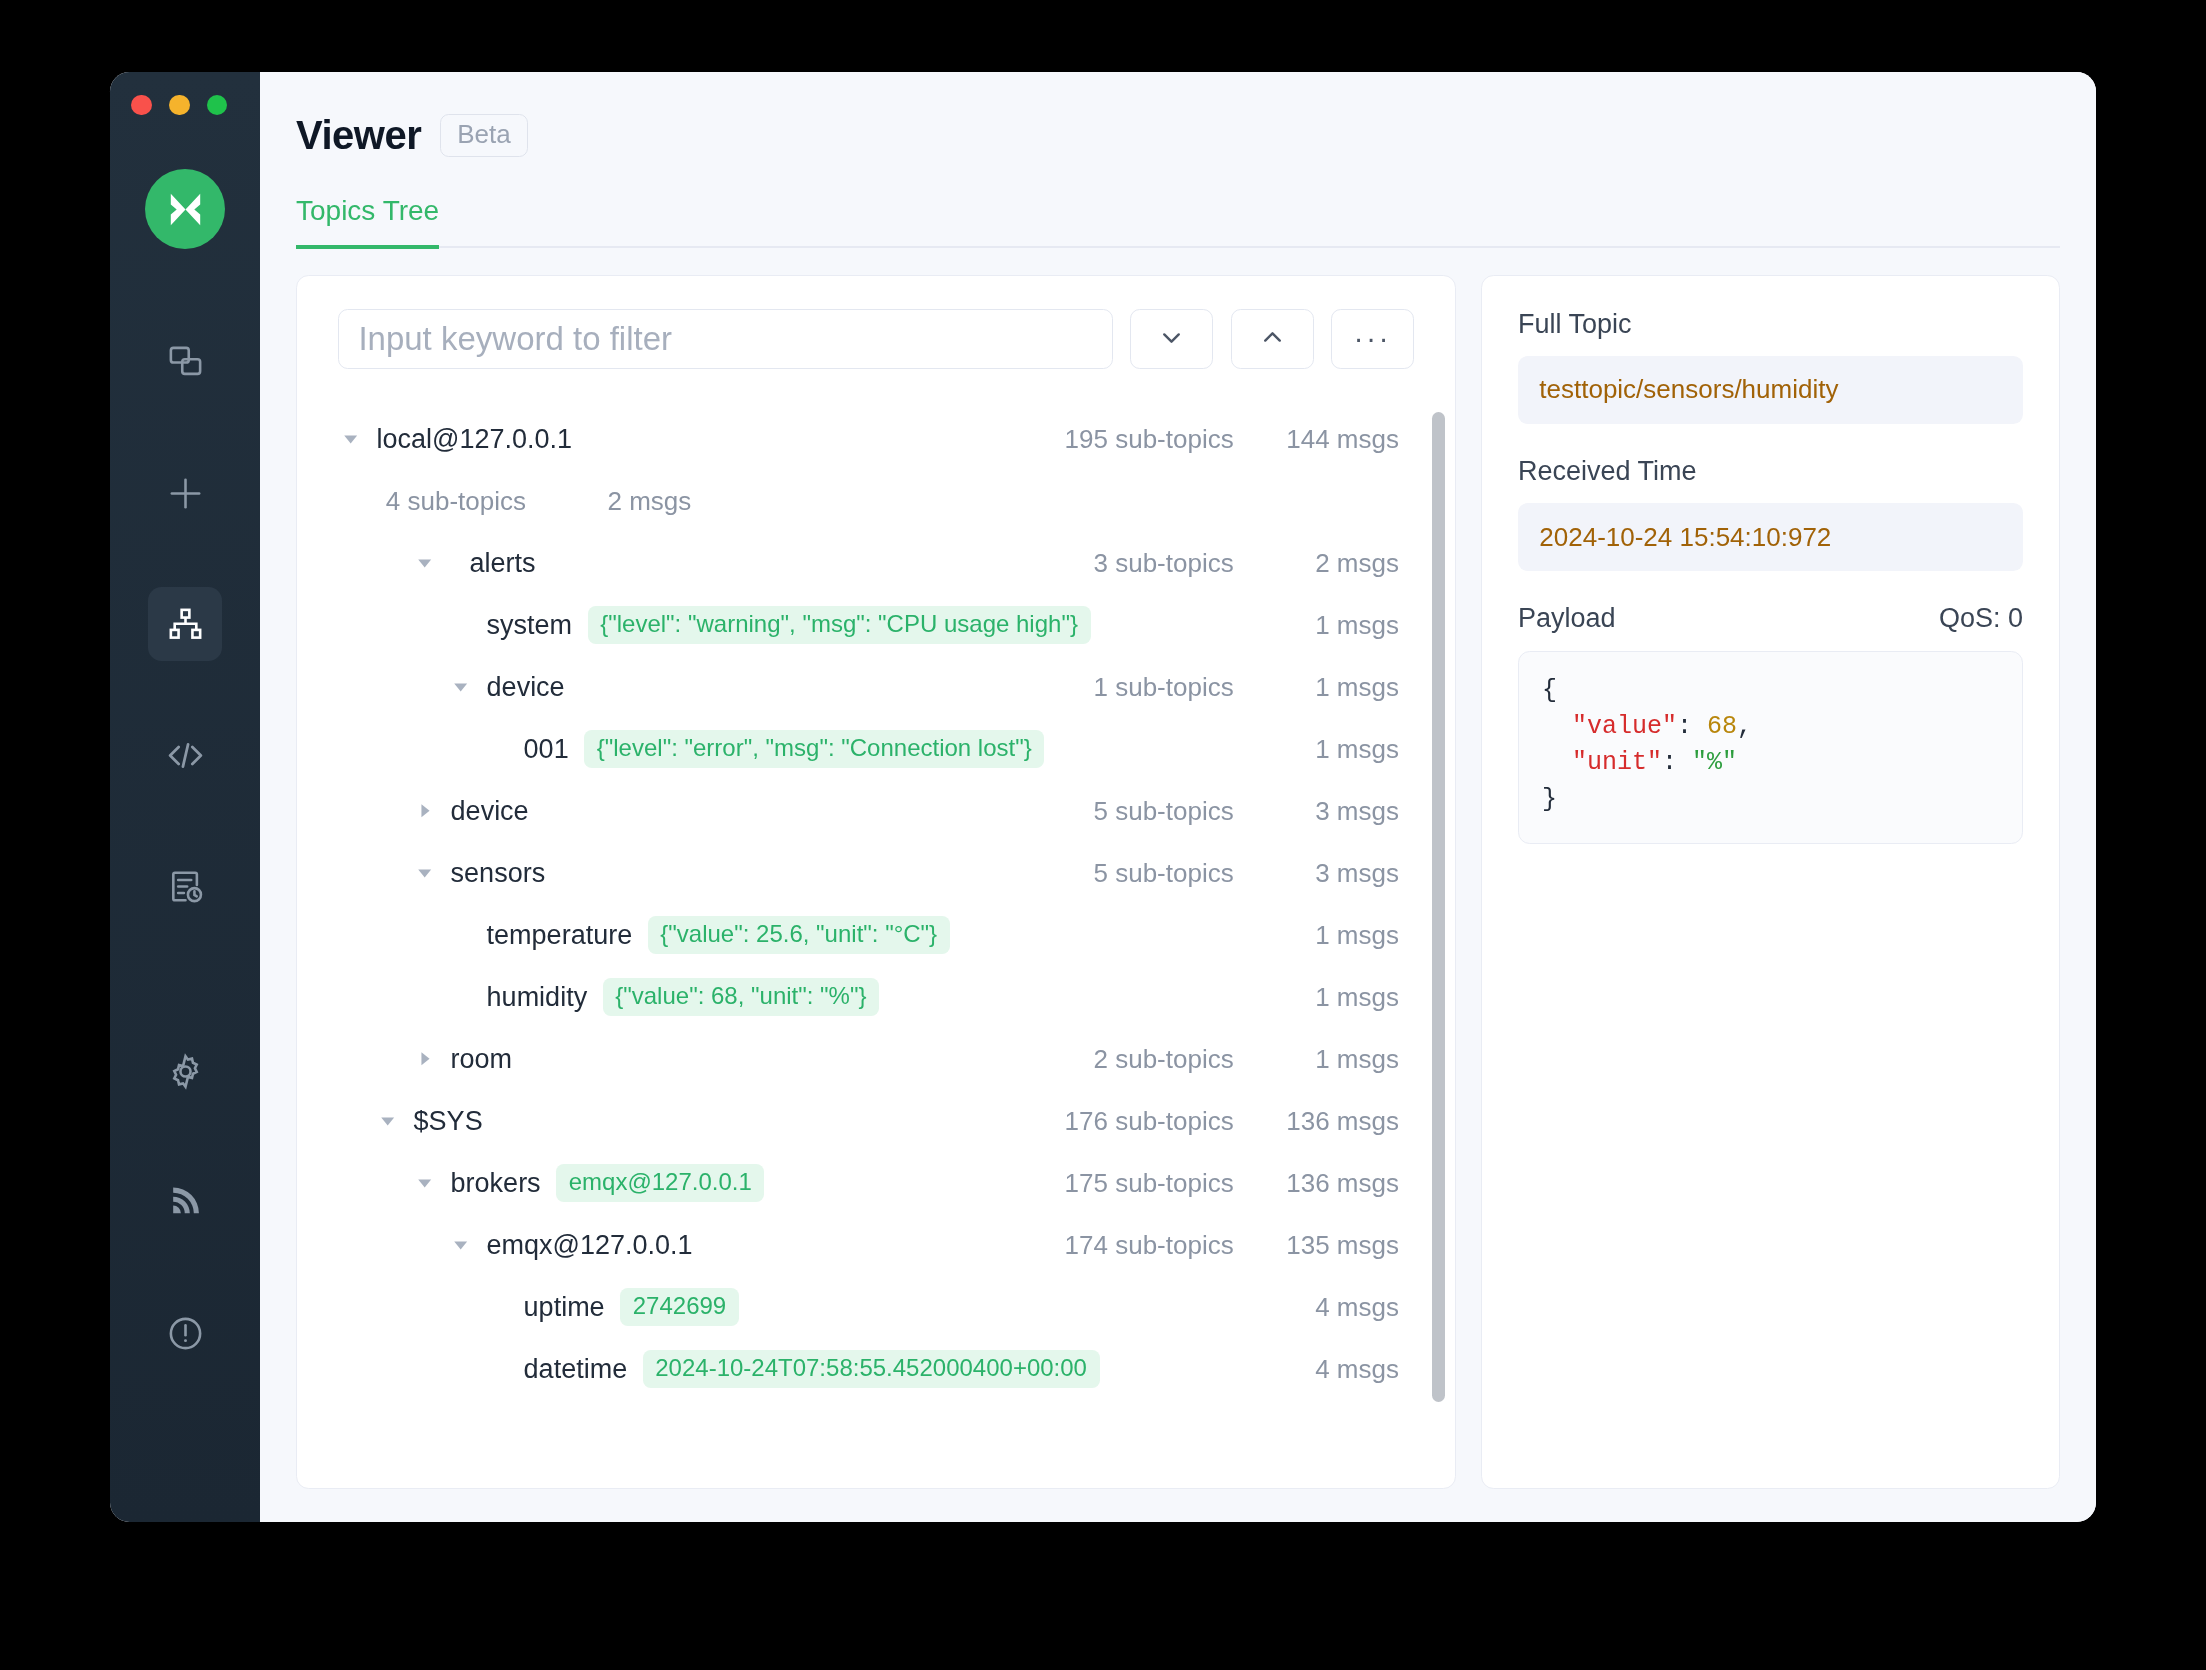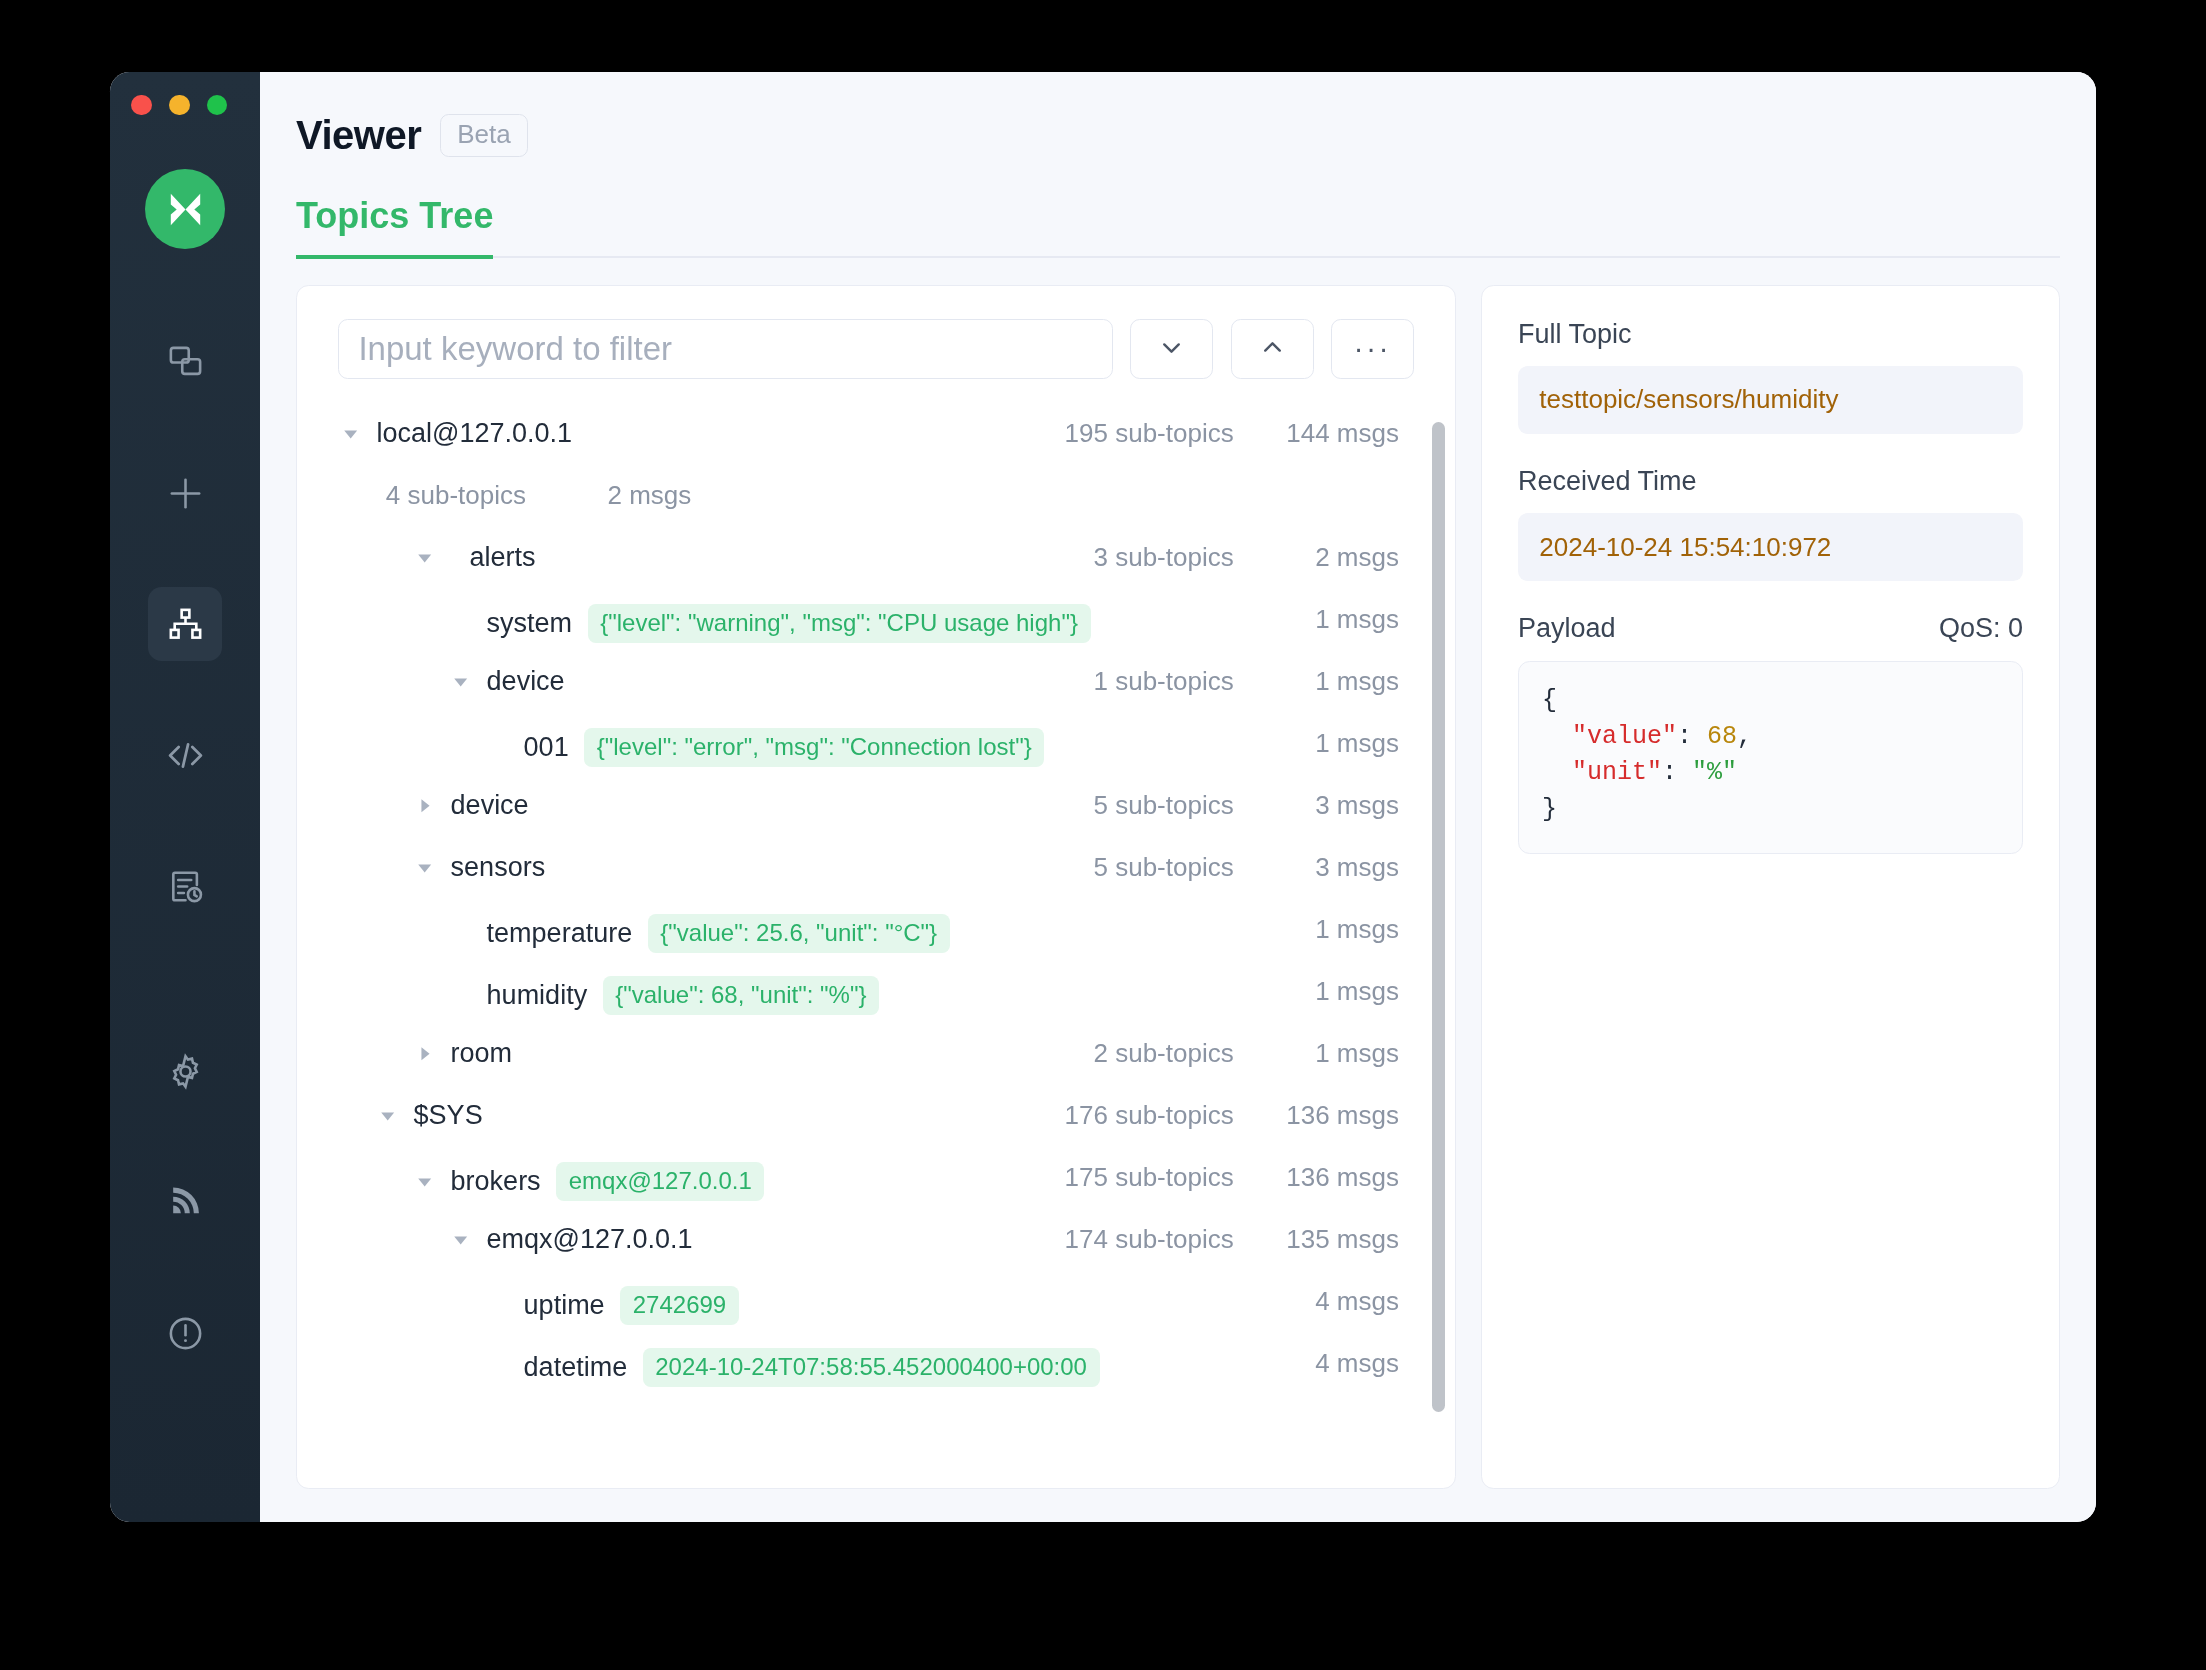--- a/index.html
+++ b/index.html
@@ -118,26 +118,26 @@
     background: #f6f8fc;
     line-height: 1.05;
   }
 
   .tabs-row {
     margin: 37px 36px 0 36px;
     border-bottom: 2.9px solid #e6e9f2;
     display: flex;
   }
   .tab {
-    font-size: 36px;
+    font-size: 28px;
     color: #33b86a;
     padding-bottom: 18.4px;
     border-bottom: 4.9px solid #33b86a;
     margin-bottom: -3.9px;
-    font-weight: 700;
+    font-weight: 400;
   }
 
   .panels {
     margin: 27px 36px 33px 36px;
     flex: 1 1 auto;
     min-height: 0;
     display: flex;
     gap: 25px;
   }
 
@@ -198,21 +198,21 @@
     left: 0;
     right: 0;
     top: 115px;
     bottom: 0;
     overflow: hidden;
     padding-top: 17.5px;
   }
 
   .tree-row {
     display: flex;
-    align-items: flex-start;
+    align-items: center;
     height: 62px;
     padding-right: 56px;
   }
   .row-left {
     display: flex;
     align-items: center;
     flex: 1 1 auto;
     min-width: 0;
   }
   .caret {

